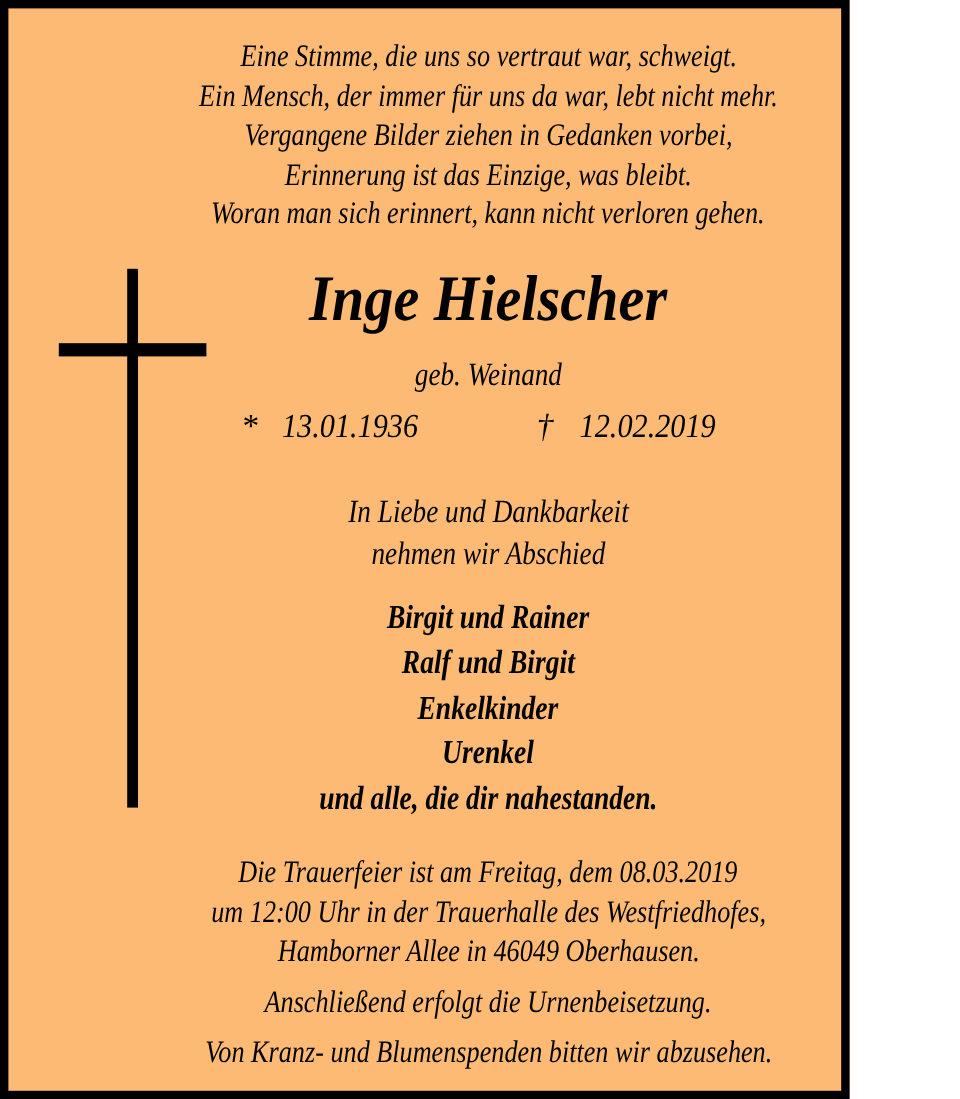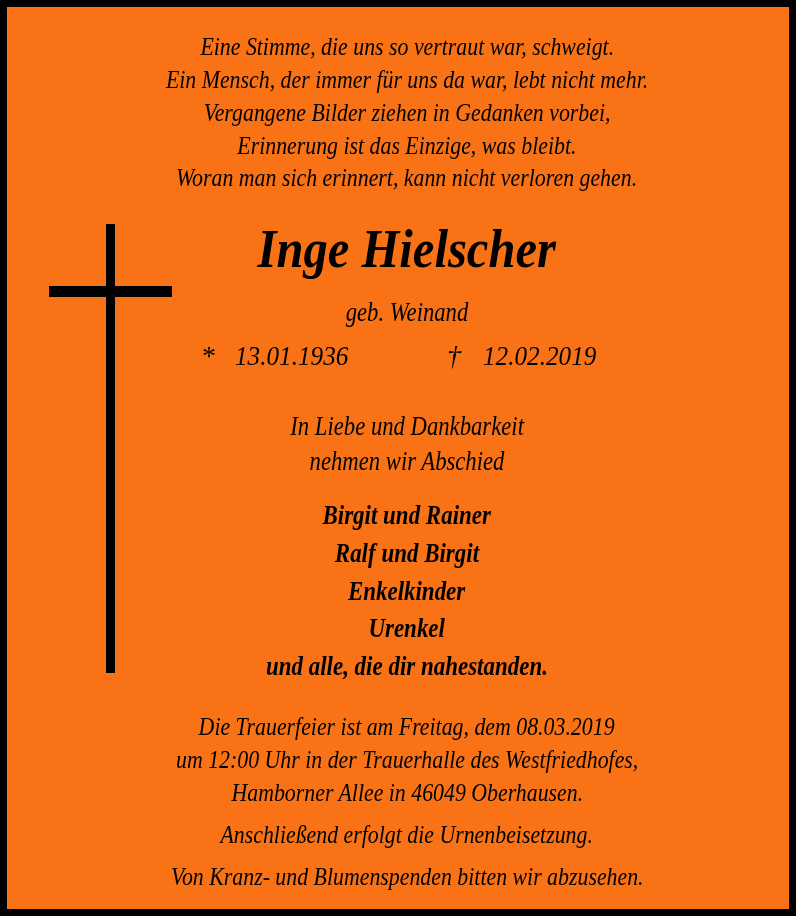--- a/index.html
+++ b/index.html
@@ -9,24 +9,24 @@
     }
     body {
       width: 800px;
       height: 916px;
       position: relative;
       overflow: hidden;
     }
     .frame {
       position: absolute;
       left: 0; top: 0;
-      width: 796px; height: 916px;
+      width: 708px; height: 916px;
       box-sizing: border-box;
       border: 7px solid #000000;
-      background: #f97316;
+      background: #fdba74;
     }
     .cross-v {
       position: absolute;
       left: 99px; top: 217px;
       width: 9px; height: 449px;
       background: #000000;
     }
     .cross-h {
       position: absolute;
       left: 42px; top: 279px;

